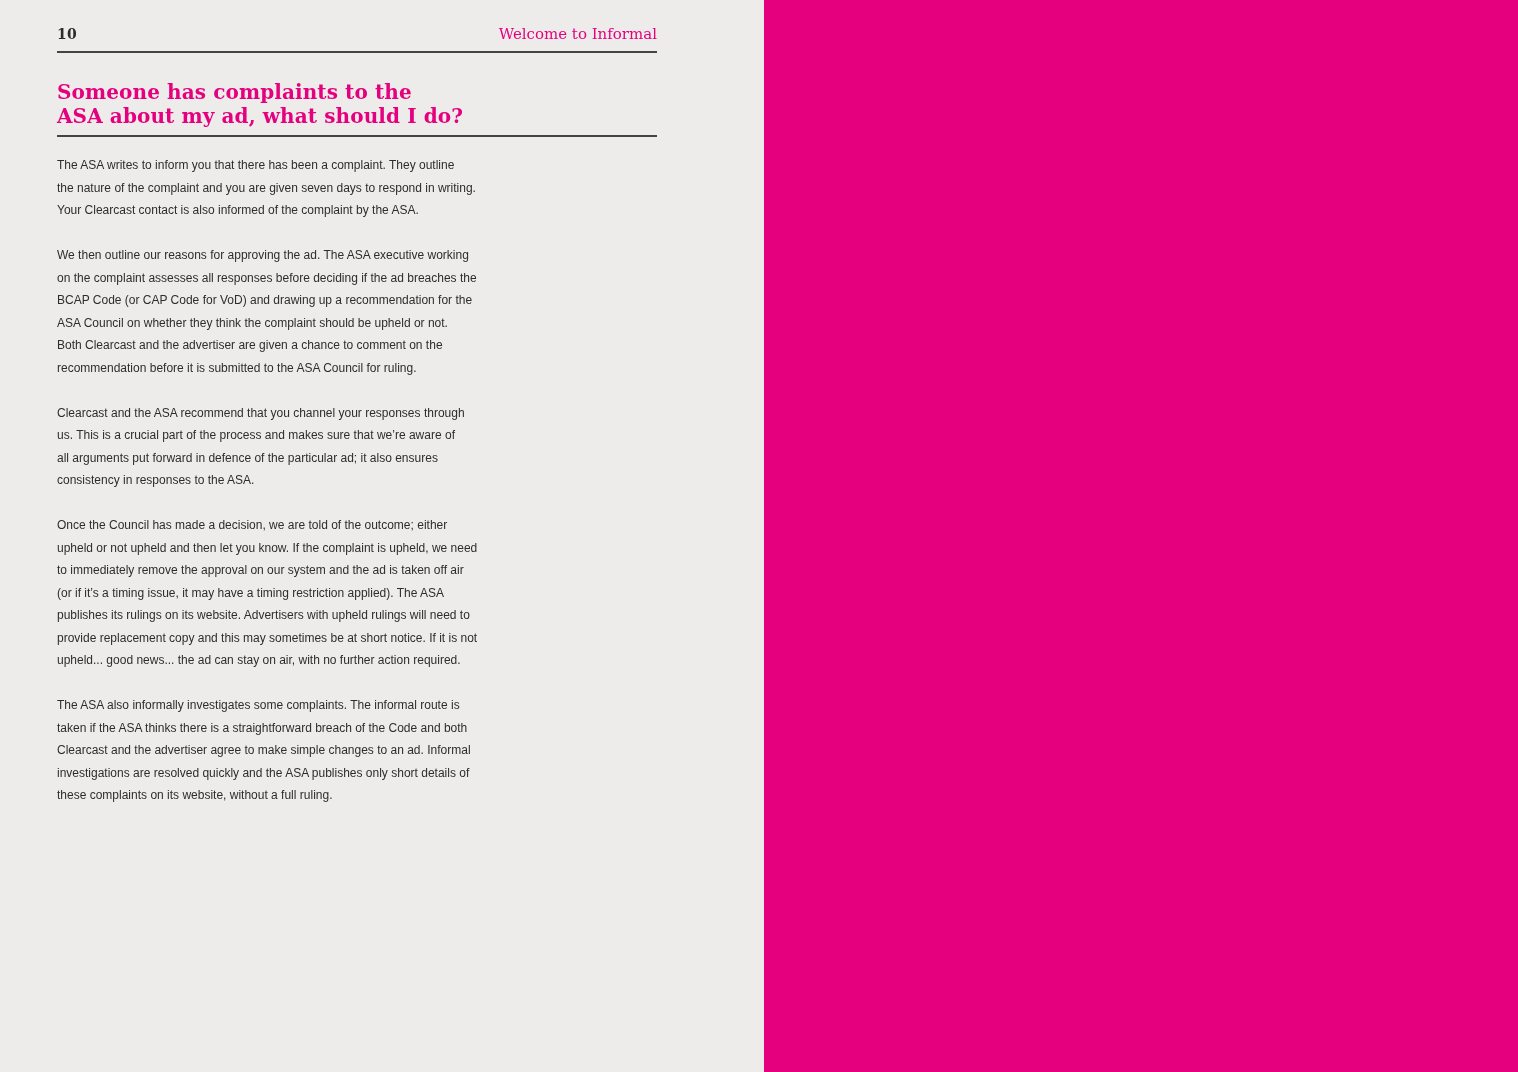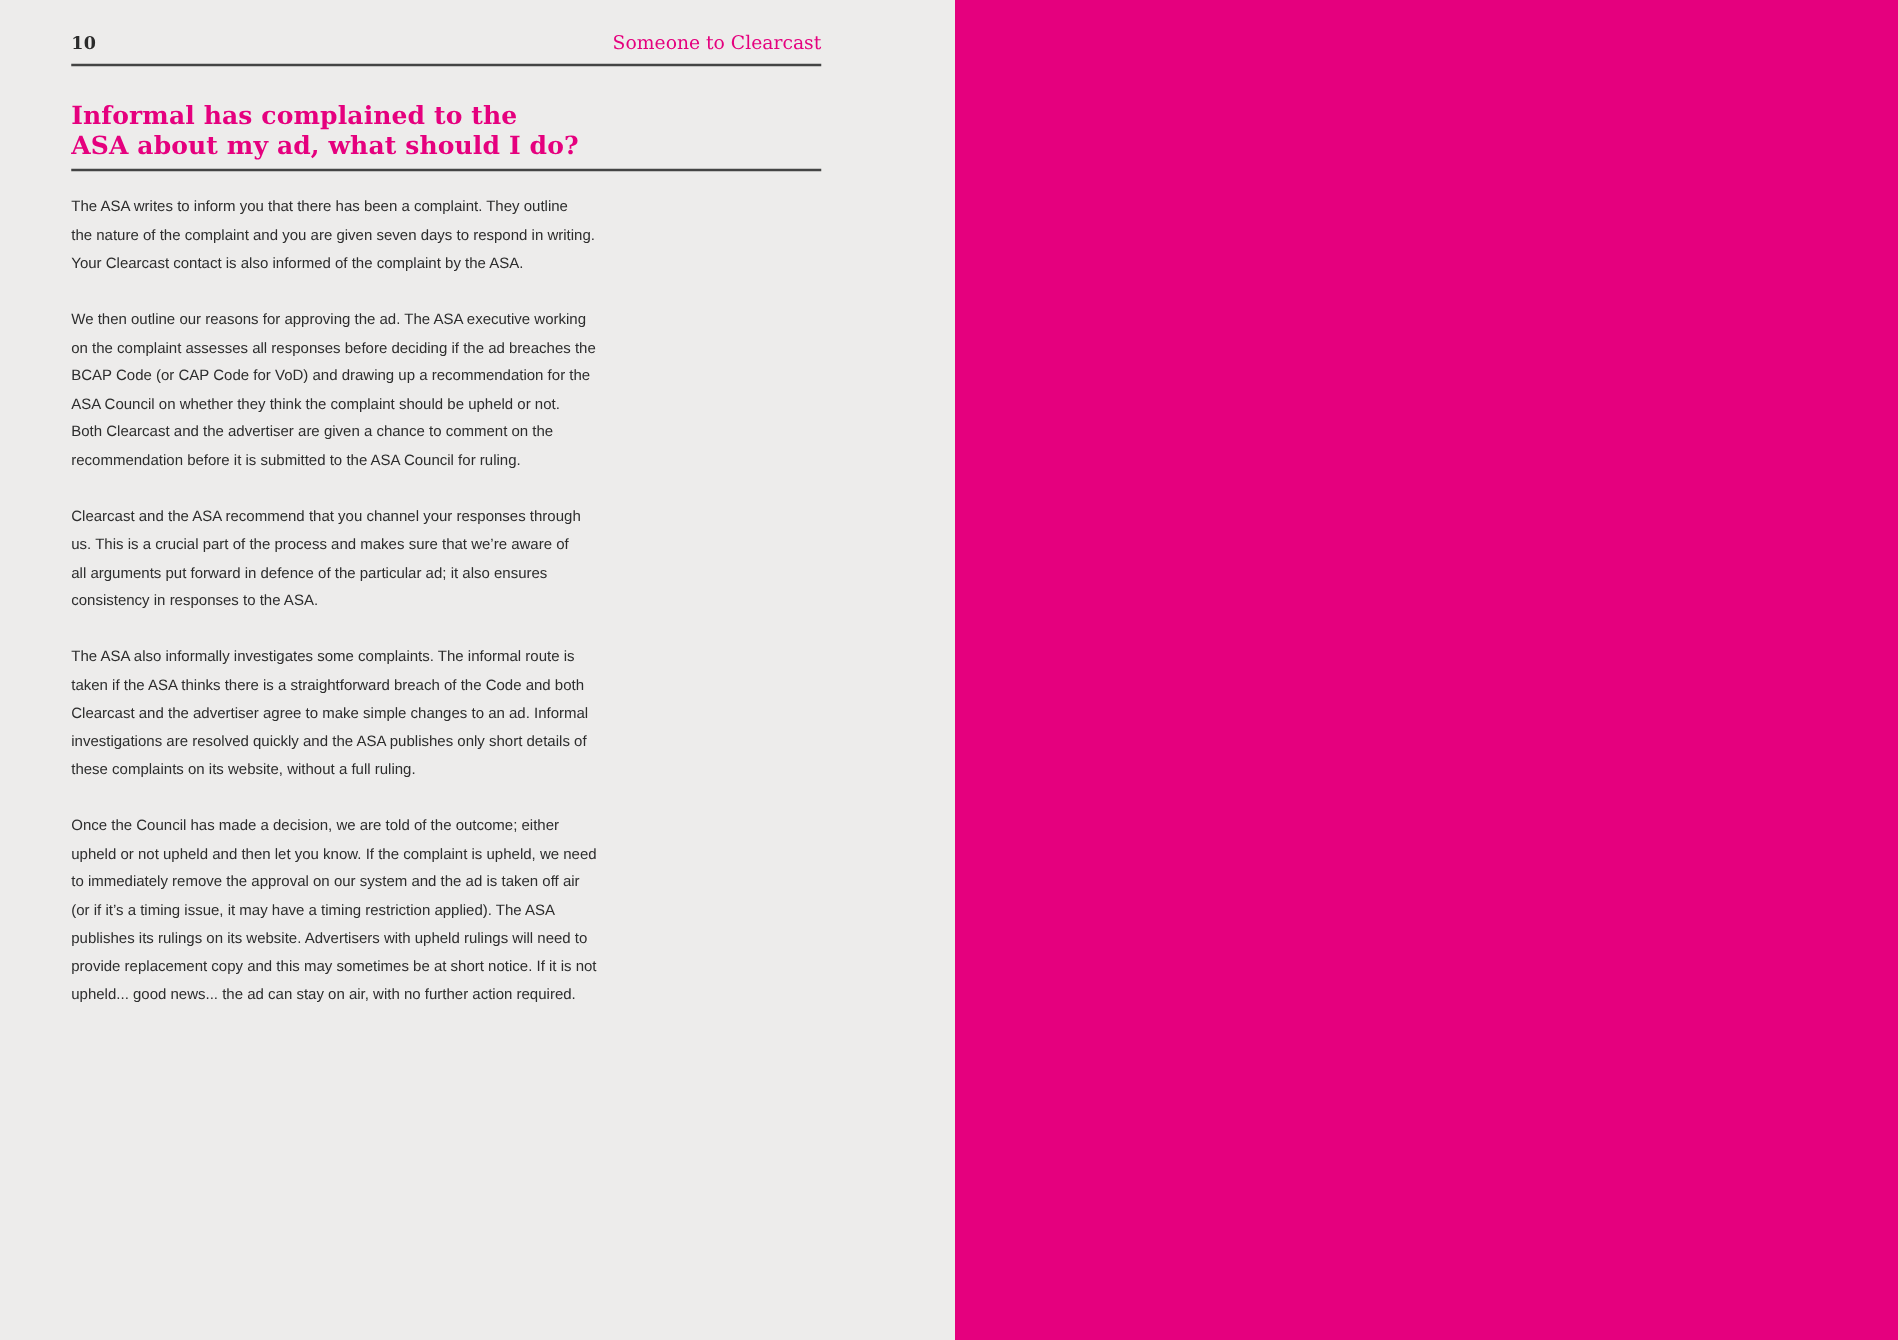--- a/index.html
+++ b/index.html
@@ -91,50 +91,50 @@
     white-space: pre;
     margin: 0 0 22.5px 0;
   }
 </style>
 </head>
 <body>
 
 <div class="left-page">
   <div class="page-header">
     <span class="page-number">10</span>
-    <span class="running-title">Someone to Clearcast</span>
+    <span class="running-title">Welcome to Informal</span>
   </div>
   <div class="header-rule"></div>
 
-  <h1 class="section-heading">Informal has complained to the
+  <h1 class="section-heading">Someone has complaints to the
 ASA about my ad, what should I do?</h1>
   <div class="heading-rule"></div>
 
   <div class="body-text">
     <p>The ASA writes to inform you that there has been a complaint. They outline
 the nature of the complaint and you are given seven days to respond in writing.
 Your Clearcast contact is also informed of the complaint by the ASA.</p>
     <p>We then outline our reasons for approving the ad. The ASA executive working
 on the complaint assesses all responses before deciding if the ad breaches the
 BCAP Code (or CAP Code for VoD) and drawing up a recommendation for the
 ASA Council on whether they think the complaint should be upheld or not.
 Both Clearcast and the advertiser are given a chance to comment on the
 recommendation before it is submitted to the ASA Council for ruling.</p>
     <p>Clearcast and the ASA recommend that you channel your responses through
 us. This is a crucial part of the process and makes sure that we’re aware of
 all arguments put forward in defence of the particular ad; it also ensures
 consistency in responses to the ASA.</p>
-    <p>The ASA also informally investigates some complaints. The informal route is
-taken if the ASA thinks there is a straightforward breach of the Code and both
-Clearcast and the advertiser agree to make simple changes to an ad. Informal
-investigations are resolved quickly and the ASA publishes only short details of
-these complaints on its website, without a full ruling.</p>
     <p>Once the Council has made a decision, we are told of the outcome; either
 upheld or not upheld and then let you know. If the complaint is upheld, we need
 to immediately remove the approval on our system and the ad is taken off air
 (or if it’s a timing issue, it may have a timing restriction applied). The ASA
 publishes its rulings on its website. Advertisers with upheld rulings will need to
 provide replacement copy and this may sometimes be at short notice. If it is not
 upheld... good news... the ad can stay on air, with no further action required.</p>
+    <p>The ASA also informally investigates some complaints. The informal route is
+taken if the ASA thinks there is a straightforward breach of the Code and both
+Clearcast and the advertiser agree to make simple changes to an ad. Informal
+investigations are resolved quickly and the ASA publishes only short details of
+these complaints on its website, without a full ruling.</p>
   </div>
 </div>
 
 <div class="right-panel"></div>
 
 </body></html>

